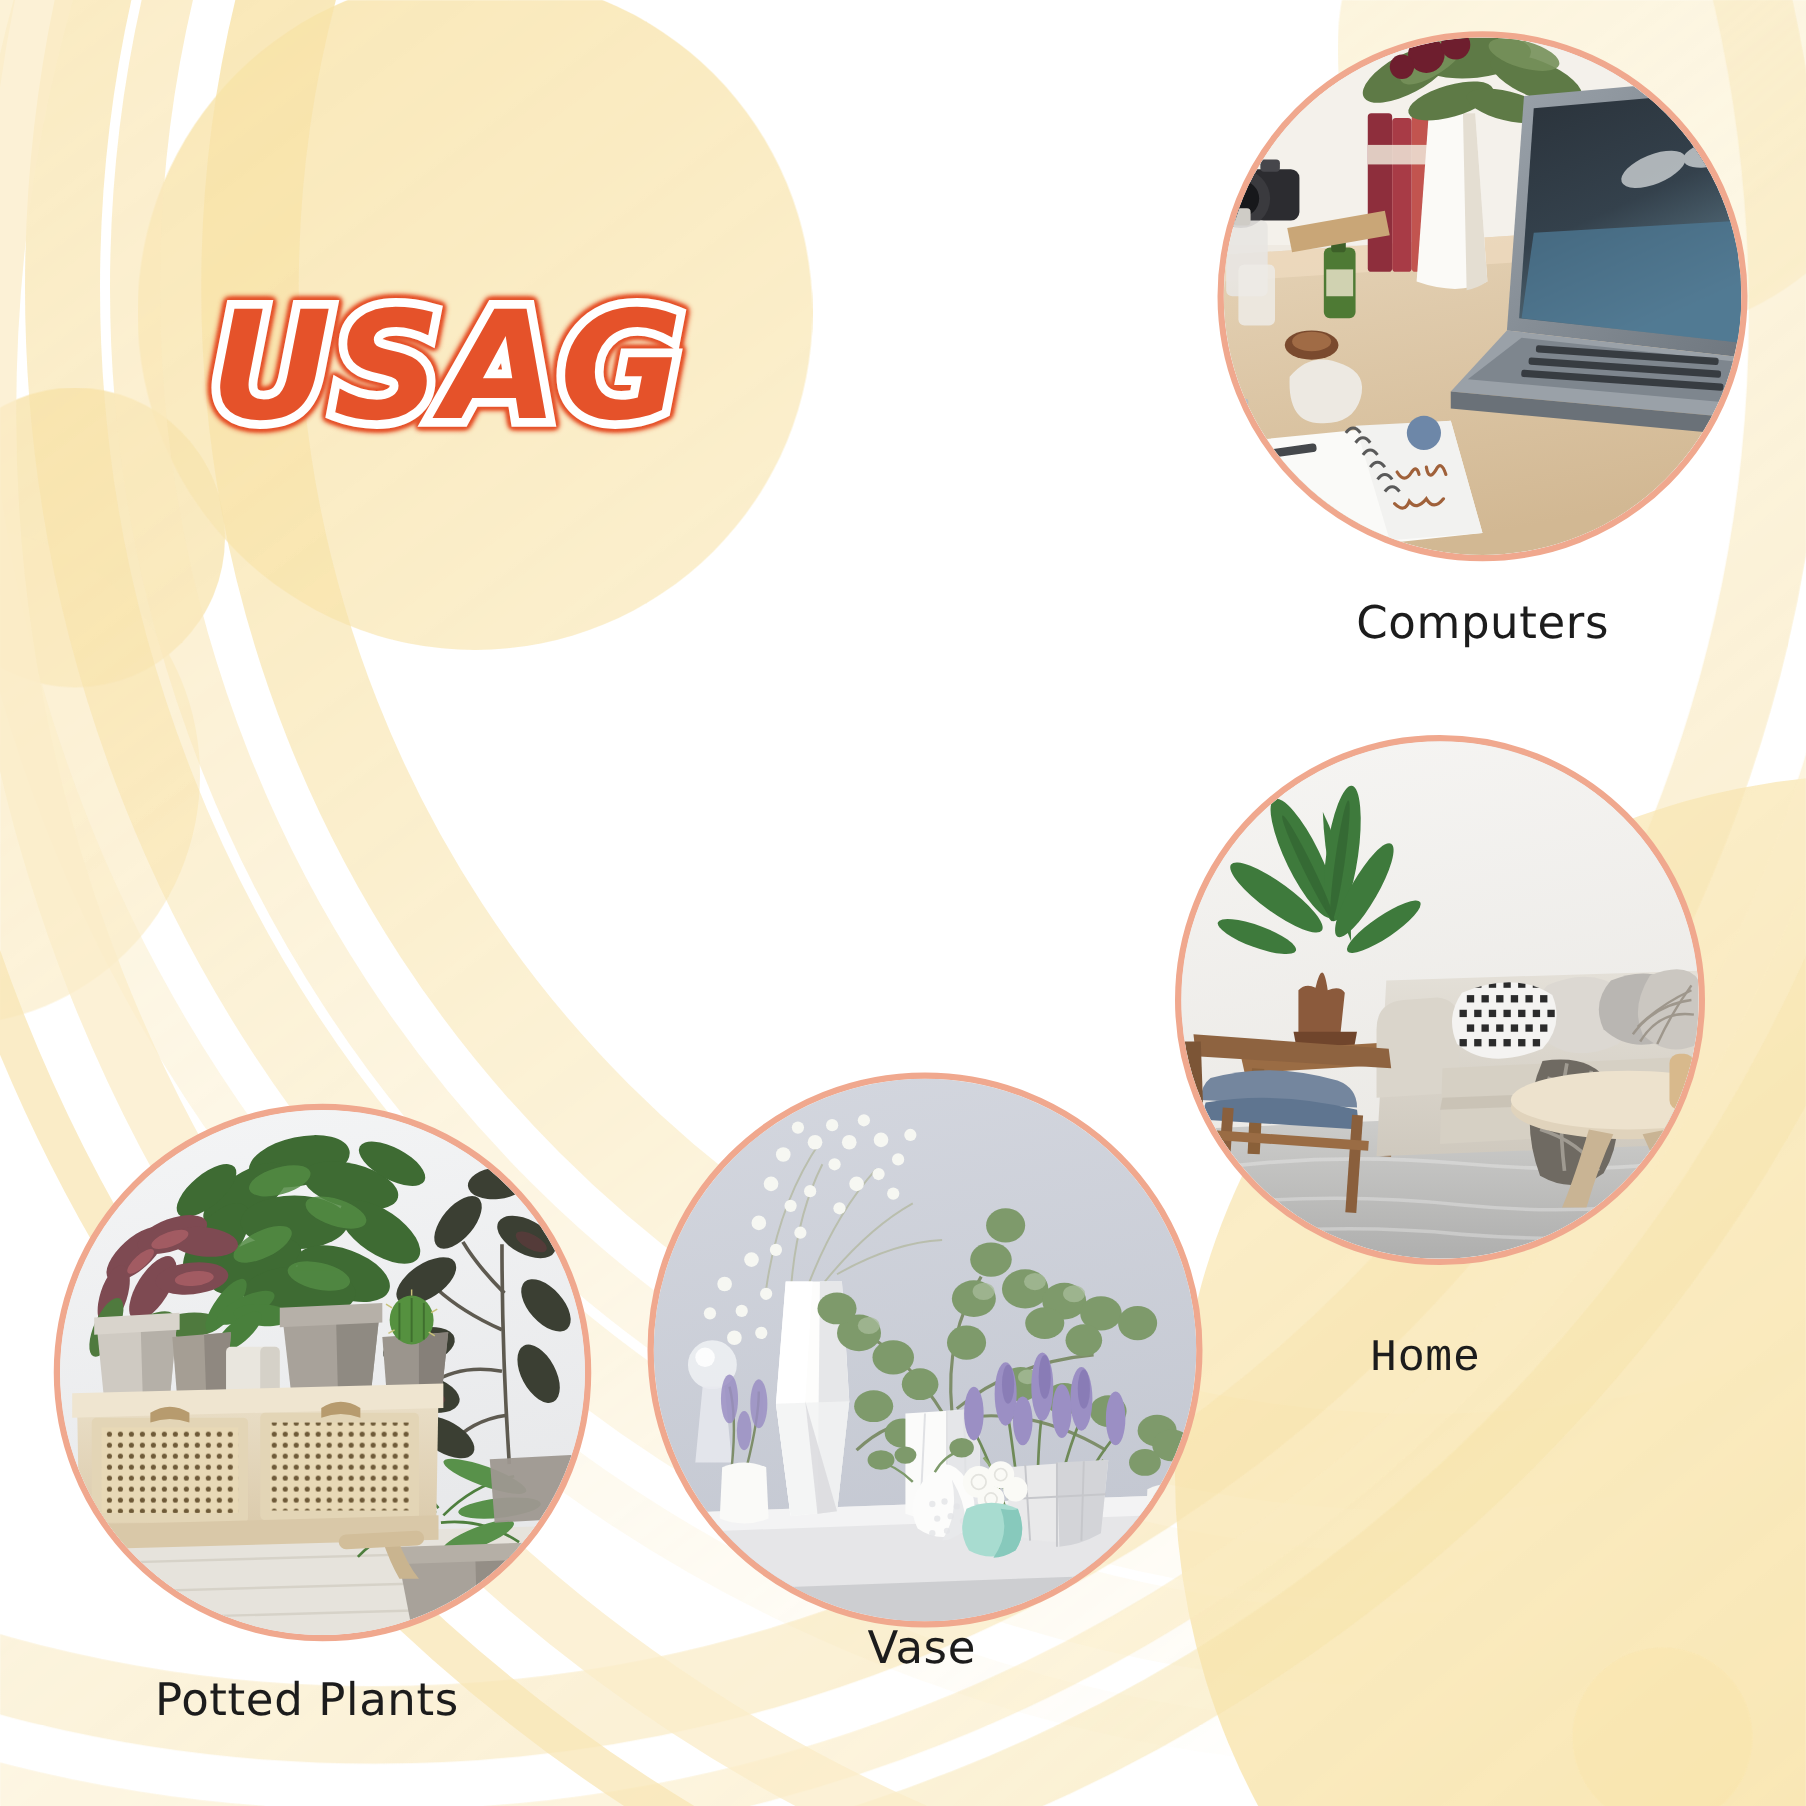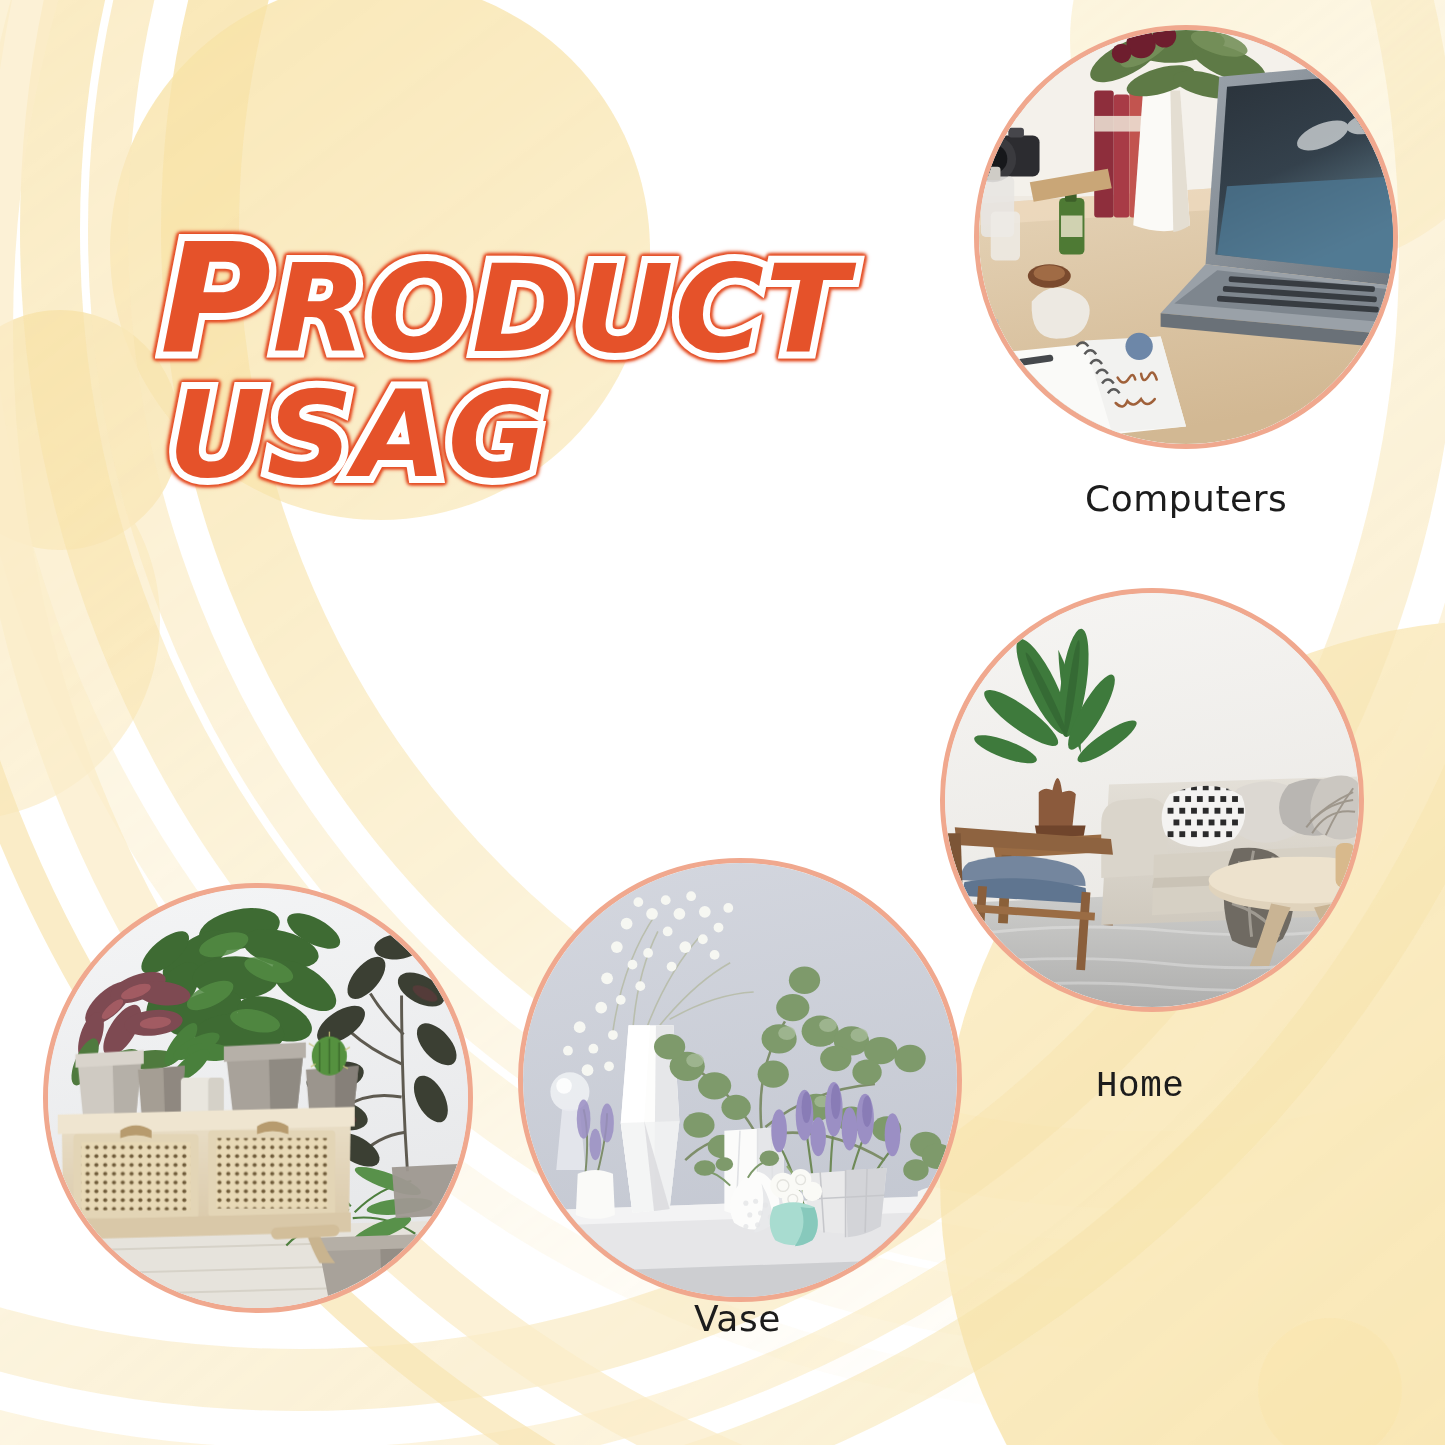--- a/index.html
+++ b/index.html
@@ -115,21 +115,20 @@
       </g>
 
       <g fill="none" opacity="0.75">
         <circle cx="1230" cy="330" r="1240" stroke="#FBEDC8" stroke-width="46"></circle>
         <circle cx="1230" cy="330" r="1318" stroke="#F9E6B4" stroke-width="30"></circle>
       </g>
     </svg>
   </div>
 
   <div class="title-block">
-    <span class="title-line tl1"><span class="cap">P</span><span>RODUCT</span></span>
     <span class="title-line tl2">USAG</span>
   </div>
 
   <div class="photo-circle" id="circle-computers" style="left:974px;top:25px;width:424px;height:424px;">
     <div class="photo-inner">
       <svg viewBox="0 0 424 424" preserveAspectRatio="xMidYMid slice" xmlns="http://www.w3.org/2000/svg">
         <defs>
           <linearGradient id="deskG" x1="0" y1="0" x2="0.3" y2="1">
             <stop offset="0" stop-color="#E6D4B8"></stop>
               <stop offset="1" stop-color="#D2B893"></stop>
@@ -776,14 +775,15 @@
           <path d="M214 244 q16 -10 32 0 l0 8 q-16 -6 -32 0 Z" fill="#B79B6E"></path>
 
           <path d="M14 340 L310 332 L310 352 L14 360 Z" fill="#D9C8A8"></path>
           <path d="M34 358 q8 22 16 34 l-14 0 q-8 -14 -12 -32 Z" fill="#C9B48F"></path>
           <path d="M276 350 q8 22 18 34 l-16 0 q-8 -14 -14 -32 Z" fill="#C9B48F"></path>
           <rect x="228" y="348" width="70" height="12" rx="6" fill="#D2BE9A" transform="rotate(-3 228 348)"></rect>
         </g>
       </svg>
     </div>
   </div>
+  <div class="label" id="lbl-potted">Potted Plants</div>
 
 </div>
 
 </body></html>

